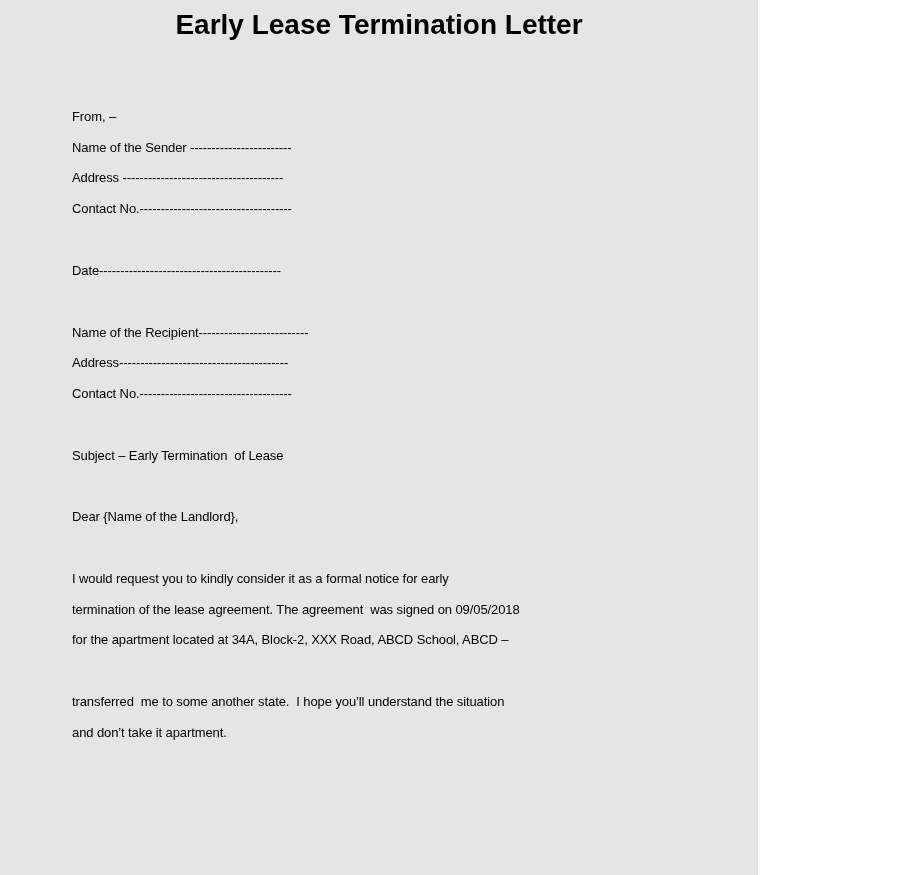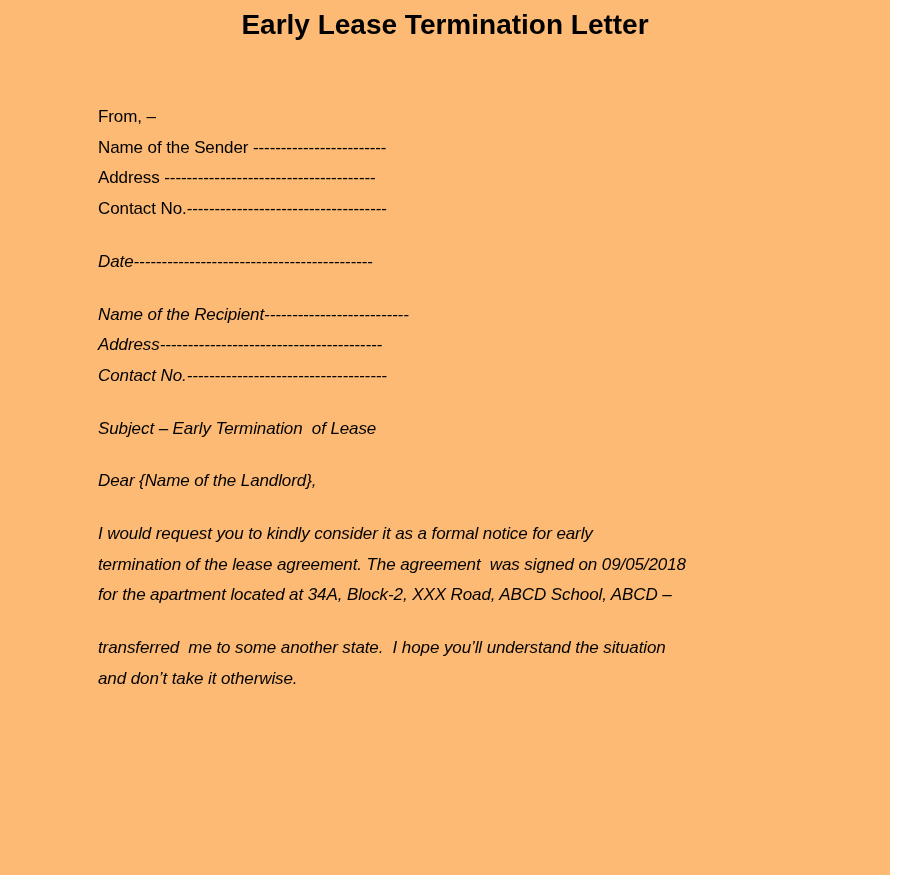--- a/index.html
+++ b/index.html
@@ -4,45 +4,44 @@
 <style>
   html, body {
     margin: 0;
     padding: 0;
     background: #ffffff;
     color: #000000;
     font-family: "Liberation Sans", sans-serif;
   }
   .page {
     position: relative;
-    width: 890px;
+    width: 758px;
     height: 875px;
-    background: #fdba74;
+    background: #e5e5e5;
     overflow: hidden;
   }
   .title {
     margin: 8px 0 0 0;
     text-align: center;
     font-size: 28px;
     line-height: 33px;
     font-weight: 700;
     letter-spacing: 0px;
     color: #000000;
   }
   .letter {
     margin-top: 61px;
-    padding-left: 98px;
+    padding-left: 72px;
     padding-right: 60px;
-    font-size: 17px;
+    font-size: 13px;
     line-height: 30.7px;
     letter-spacing: -0.1px;
   }
   .block + .block {
-    margin-top: 22px;
-    font-style: italic;
+    margin-top: 31px;
   }
   .line {
     white-space: pre;
   }
 </style>
 </head>
 <body>
 
 <div class="page">
 
@@ -77,17 +76,17 @@
     </div>
 
     <div class="block">
       <div class="line">I would request you to kindly consider it as a formal notice for early</div>
       <div class="line">termination of the lease agreement. The agreement  was signed on 09/05/2018</div>
       <div class="line">for the apartment located at 34A, Block-2, XXX Road, ABCD School, ABCD –</div>
     </div>
 
     <div class="block">
       <div class="line">transferred  me to some another state.  I hope you’ll understand the situation</div>
-      <div class="line">and don’t take it otherwise.</div>
+      <div class="line">and don’t take it apartment.</div>
     </div>
 
   </div>
 </div>
 
 </body></html>

